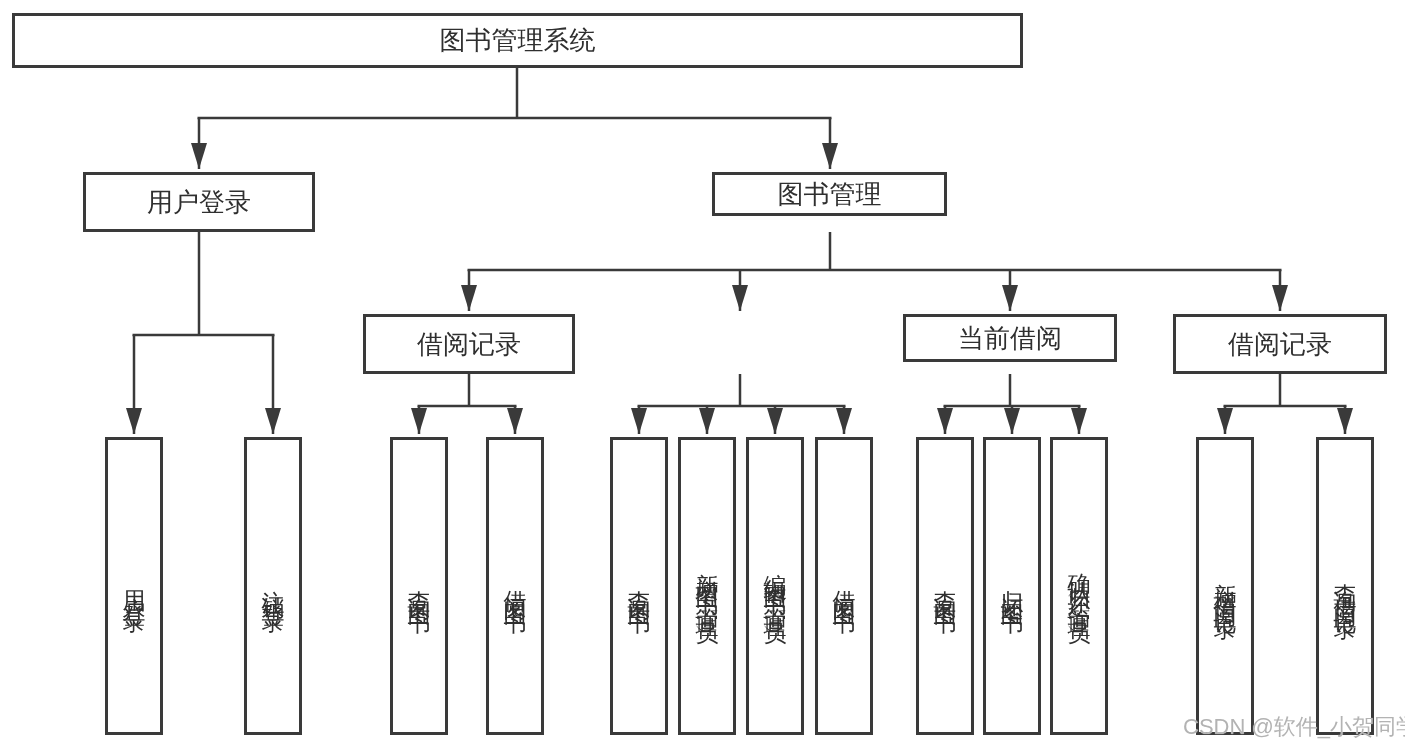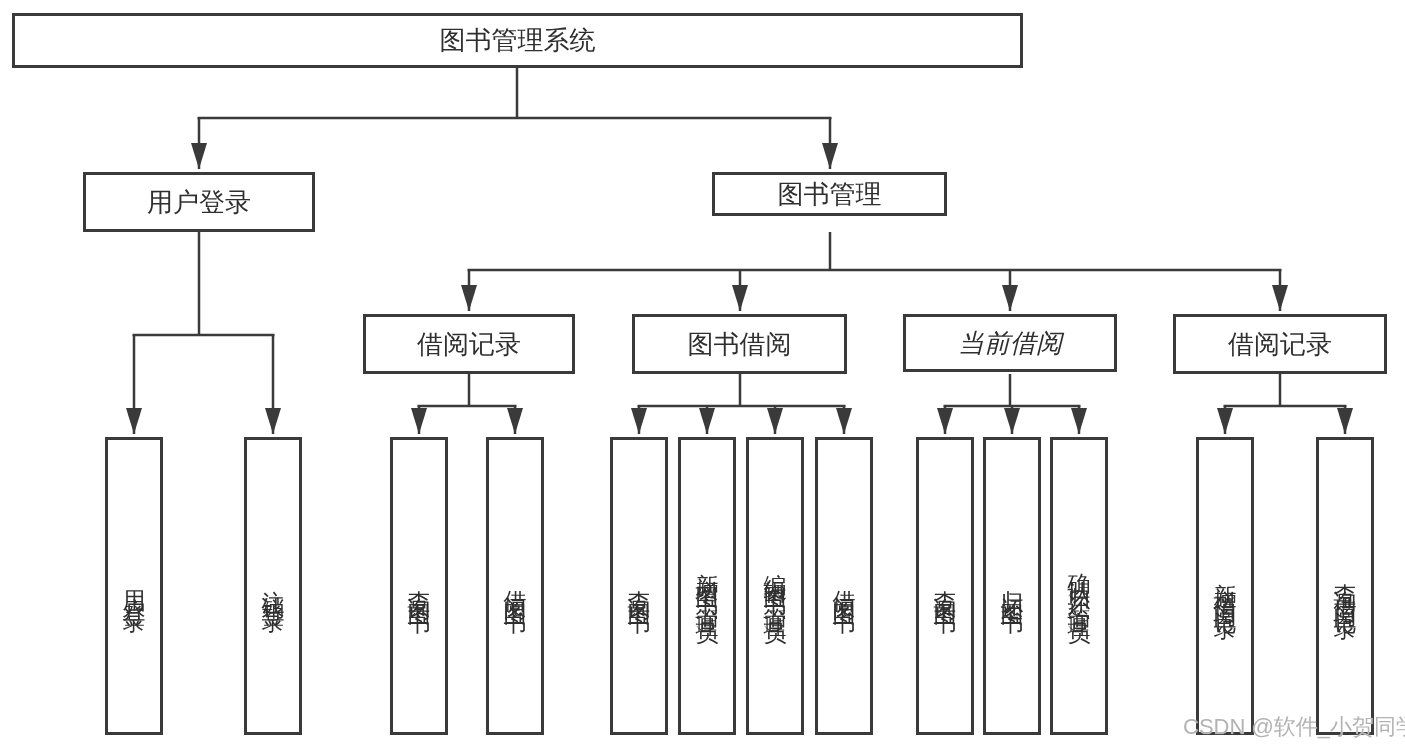--- a/index.html
+++ b/index.html
@@ -116,24 +116,21 @@
   <div class="node" style="left:83px; top:172px; width:232px; height:60px;">
     <span class="h-label">用户登录</span>
   </div>
   <div class="node" style="left:712px; top:172px; width:235px; height:44px;">
     <span class="h-label">图书管理</span>
   </div>
 
   <div class="node" style="left:363px; top:314px; width:212px; height:60px;">
     <span class="h-label">借阅记录</span>
   </div>
-  <div class="node" style="left:632px; top:314px; width:215px; height:60px;">
-    <span class="h-label">图书借阅</span>
-  </div>
-  <div class="node" style="left:903px; top:314px; width:214px; height:58px;font-style:italic;">
+  <div class="node" style="left:903px; top:314px; width:214px; height:48px;">
     <span class="h-label">当前借阅</span>
   </div>
   <div class="node" style="left:1173px; top:314px; width:214px; height:60px;text-align:right;">
     <span class="h-label">借阅记录</span>
   </div>
 
   <div class="node leaf" style="left:105px; top:437px; width:58px; height:298px;">
     <span class="v-label">用户登录</span>
   </div>
   <div class="node leaf" style="left:244px; top:437px; width:58px; height:298px;">

